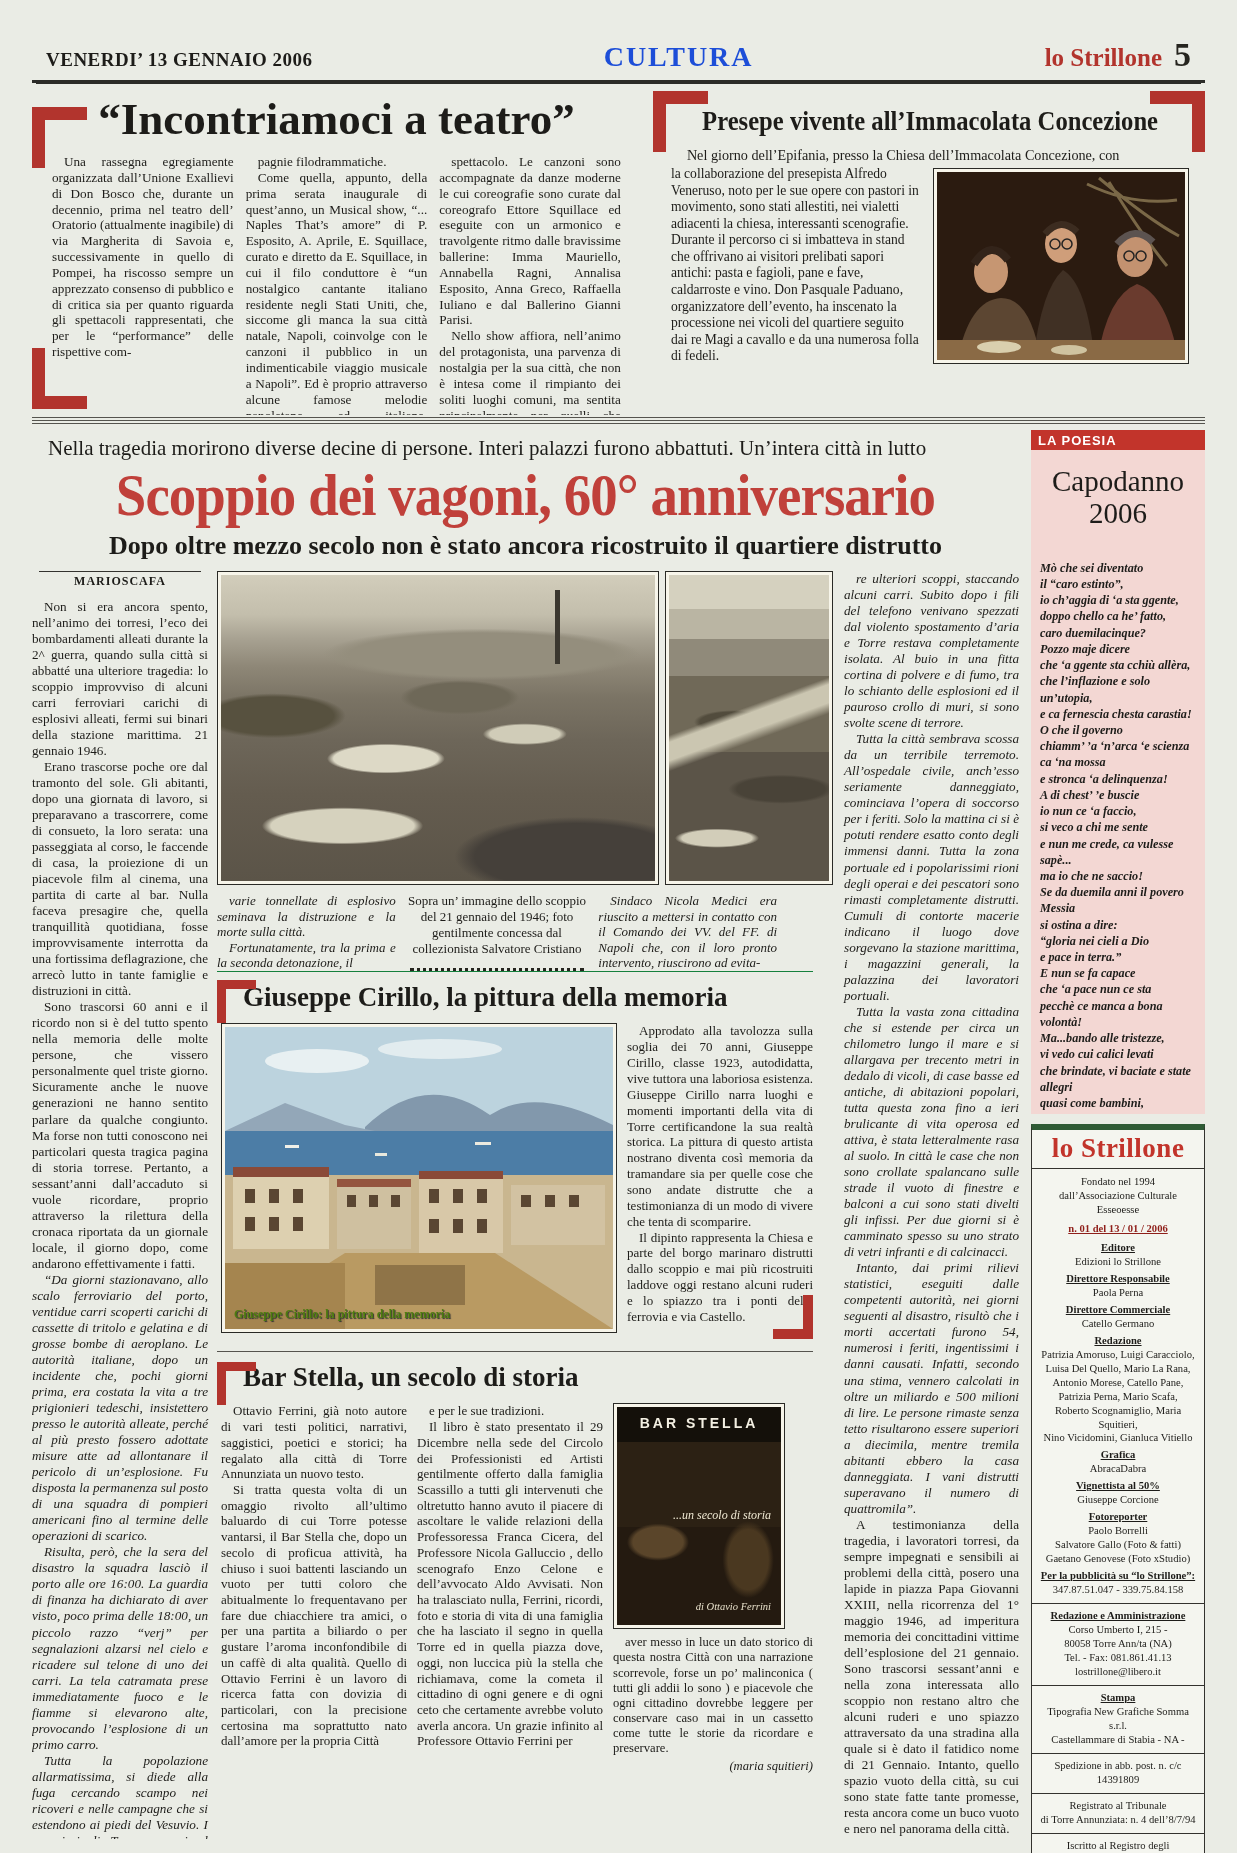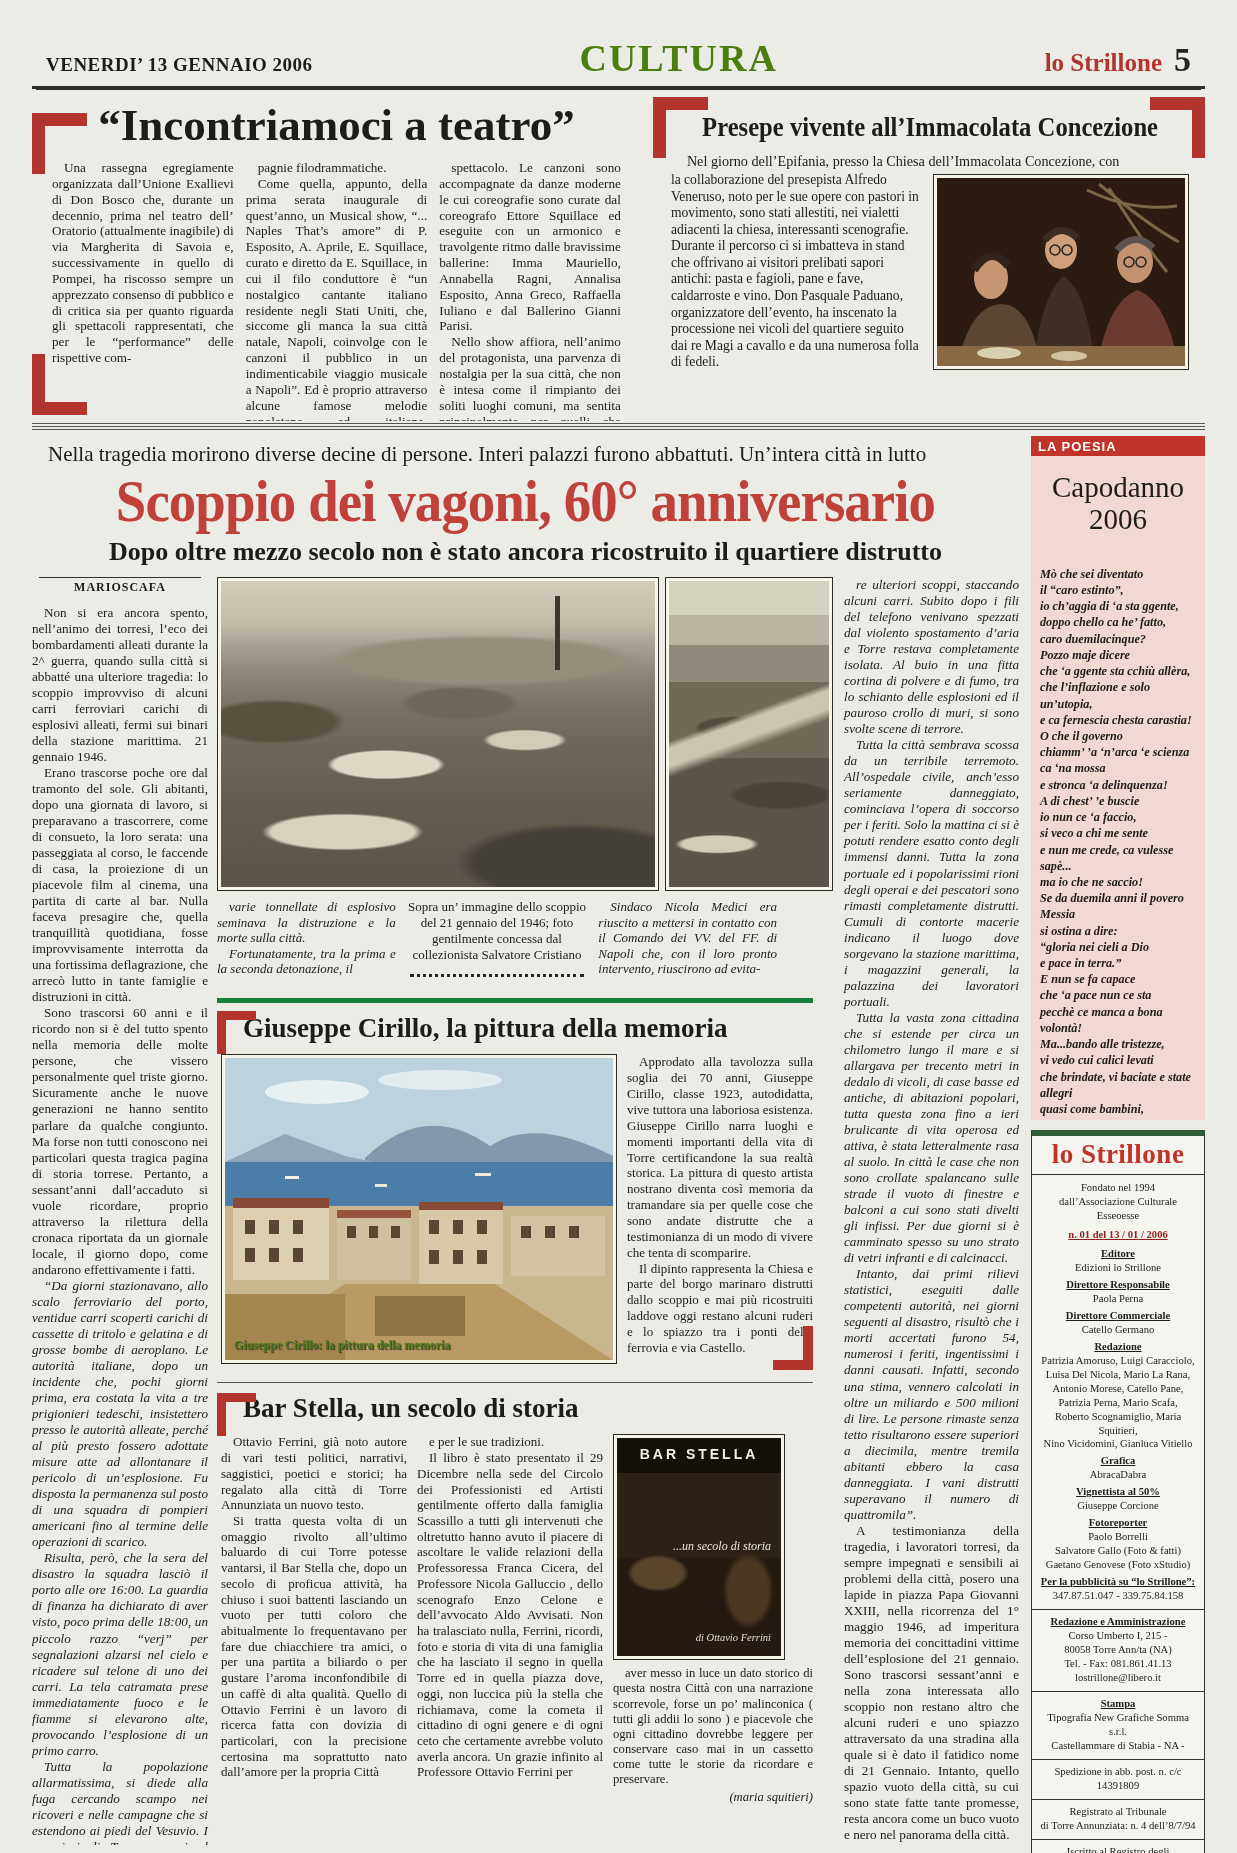--- a/index.html
+++ b/index.html
@@ -3,21 +3,21 @@
 <meta charset="utf-8">
 <style>
   html,body{margin:0;padding:0;background:#d6d8d1;}
   .page{width:1237px;height:1853px;box-sizing:border-box;margin:0 auto;
     background:#eaece5;padding:26px 32px 6px;overflow:hidden;position:relative;
     font-family:"Liberation Serif","DejaVu Serif",serif;color:#1d1c19;}
   
   .masthead{display:flex;align-items:baseline;justify-content:space-between;
     border-bottom:3px solid #2c2c28;box-shadow:0 5px 0 -4px #2c2c28;padding:10px 14px 6px;}
   .m-date{font-size:19px;font-weight:bold;letter-spacing:.5px;}
-  .m-section{font-size:38px;font-weight:bold;color:#4d7c0f;letter-spacing:2px;}
+  .m-section{font-size:28px;font-weight:bold;color:#1d4ed8;letter-spacing:2px;}
   .m-brandwrap{display:flex;align-items:baseline;gap:12px;}
   .m-brand{font-size:25px;font-weight:bold;color:#b2342d;}
   .m-page{font-size:34px;font-weight:bold;color:#26251f;}
   
   .body-text div{margin:0;text-indent:12px;text-align:justify;hyphens:auto;}
   .i{font-style:italic;}
   .sig{text-align:right!important;font-style:italic;text-indent:0!important;margin-top:3px!important;}
   
   .bkt{position:absolute;width:42px;height:48px;pointer-events:none;}
   .bkt.tl{border-left:13px solid #b2342d;border-top:13px solid #b2342d;left:0;top:0;}
@@ -72,21 +72,21 @@
       linear-gradient(160deg, transparent 44%, #cbc6b1 46% 51%, transparent 54%),
       radial-gradient(ellipse 60px 18px at 40% 48%, #524c3d 0 55%, transparent 65%),
       radial-gradient(ellipse 80px 22px at 70% 70%, #494338 0 55%, transparent 66%),
       radial-gradient(ellipse 70px 16px at 30% 86%, #d2cdb9 0 50%, transparent 60%),
       linear-gradient(180deg,#d5d1bf 0 11%,#bab5a3 11% 21%,#908a7a 21% 33%,#706958 33% 58%,#5b5448 58% 100%);}
   .caption-row{display:flex;gap:12px;margin-top:8px;width:560px;}
   .cap{flex:1;font-size:13px;line-height:1.2;}
   .cap-center{text-align:center;font-size:13px;line-height:1.22;}
   .dots{border-bottom:3px dotted #26251f;height:6px;margin:6px 2px 0;}
   
-  .cirillo{margin-top:21px;border-top:5px solid #15803d;padding:6px 0 0 4px;width:596px;position:relative;box-sizing:border-box;}
+  .cirillo{margin-top:0;border-top:1px solid #15803d;padding:6px 0 0 4px;width:596px;position:relative;box-sizing:border-box;}
   .cirillo-head{font-size:27px;font-weight:bold;margin:4px 0 10px 22px;}
   .cirillo .bkt.tl{width:30px;height:34px;border-width:9px;top:8px;}
   .cirillo-body{display:flex;gap:10px;position:relative;padding-bottom:6px;}
   .painting-wrap{flex:none;}
   .painting{width:388px;height:302px;display:block;position:relative;}
   .painting-caption{position:absolute;left:12px;bottom:10px;color:#4d7c0f;font-size:12px;font-weight:bold;
     text-shadow:1px 1px 1px #333;}
   .cirillo-text{flex:1;font-size:13px;line-height:1.22;}
   
   .barstella{margin-top:12px;border-top:1px solid #55544e;padding:8px 0 0 4px;width:596px;position:relative;box-sizing:border-box;}
@@ -378,21 +378,21 @@
             <div>dall’Associazione Culturale Esseoesse</div>
             <div class="issue">n. 01 del 13 / 01 / 2006</div>
             <div class="hd">Editore</div>
             <div>Edizioni lo Strillone</div>
             <div class="hd">Direttore Responsabile</div>
             <div>Paola Perna</div>
             <div class="hd">Direttore Commerciale</div>
             <div>Catello Germano</div>
             <div class="hd">Redazione</div>
             <div>Patrizia Amoruso, Luigi Caracciolo,</div>
-            <div>Luisa Del Nicola, Mario La Rana,</div>
+            <div>Luisa Del Quello, Mario La Rana,</div>
             <div>Antonio Morese, Catello Pane,</div>
             <div>Patrizia Perna, Mario Scafa,</div>
             <div>Roberto Scognamiglio, Maria Squitieri,</div>
             <div>Nino Vicidomini, Gianluca Vitiello</div>
             <div class="hd">Grafica</div>
             <div>AbracaDabra</div>
             <div class="hd">Vignettista al 50%</div>
             <div>Giuseppe Corcione</div>
             <div class="hd">Fotoreporter</div>
             <div>Paolo Borrelli</div>

